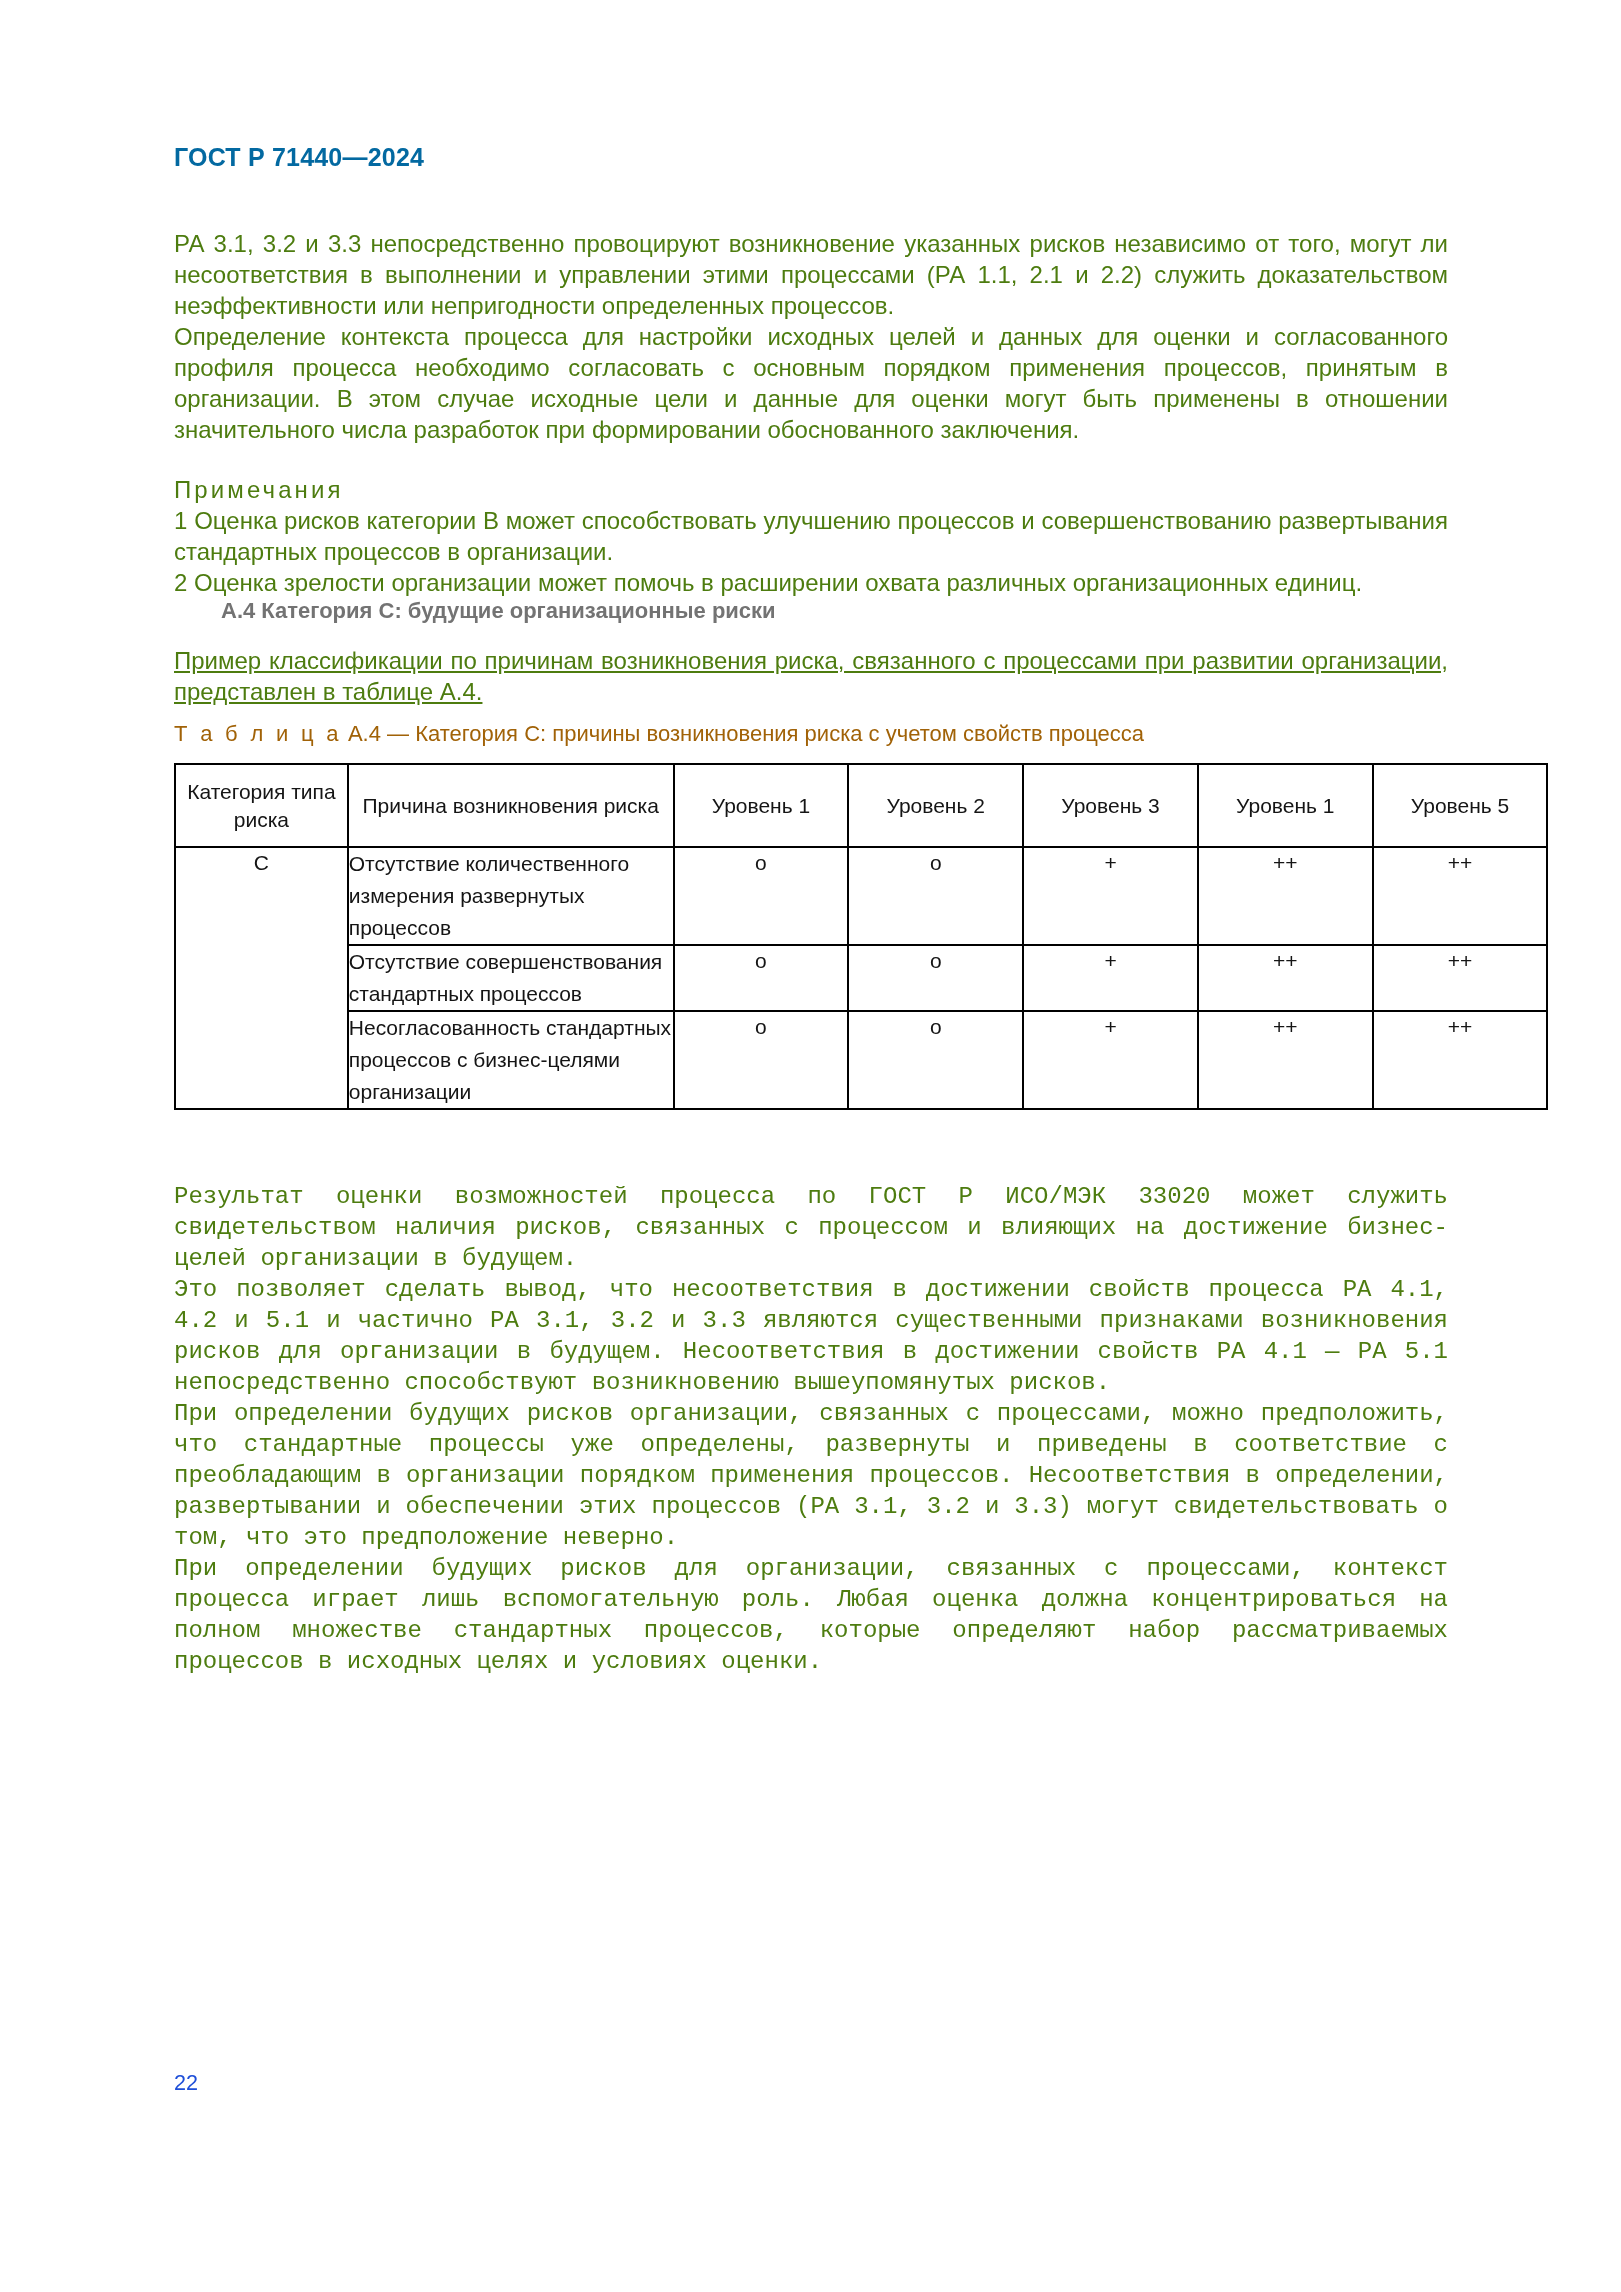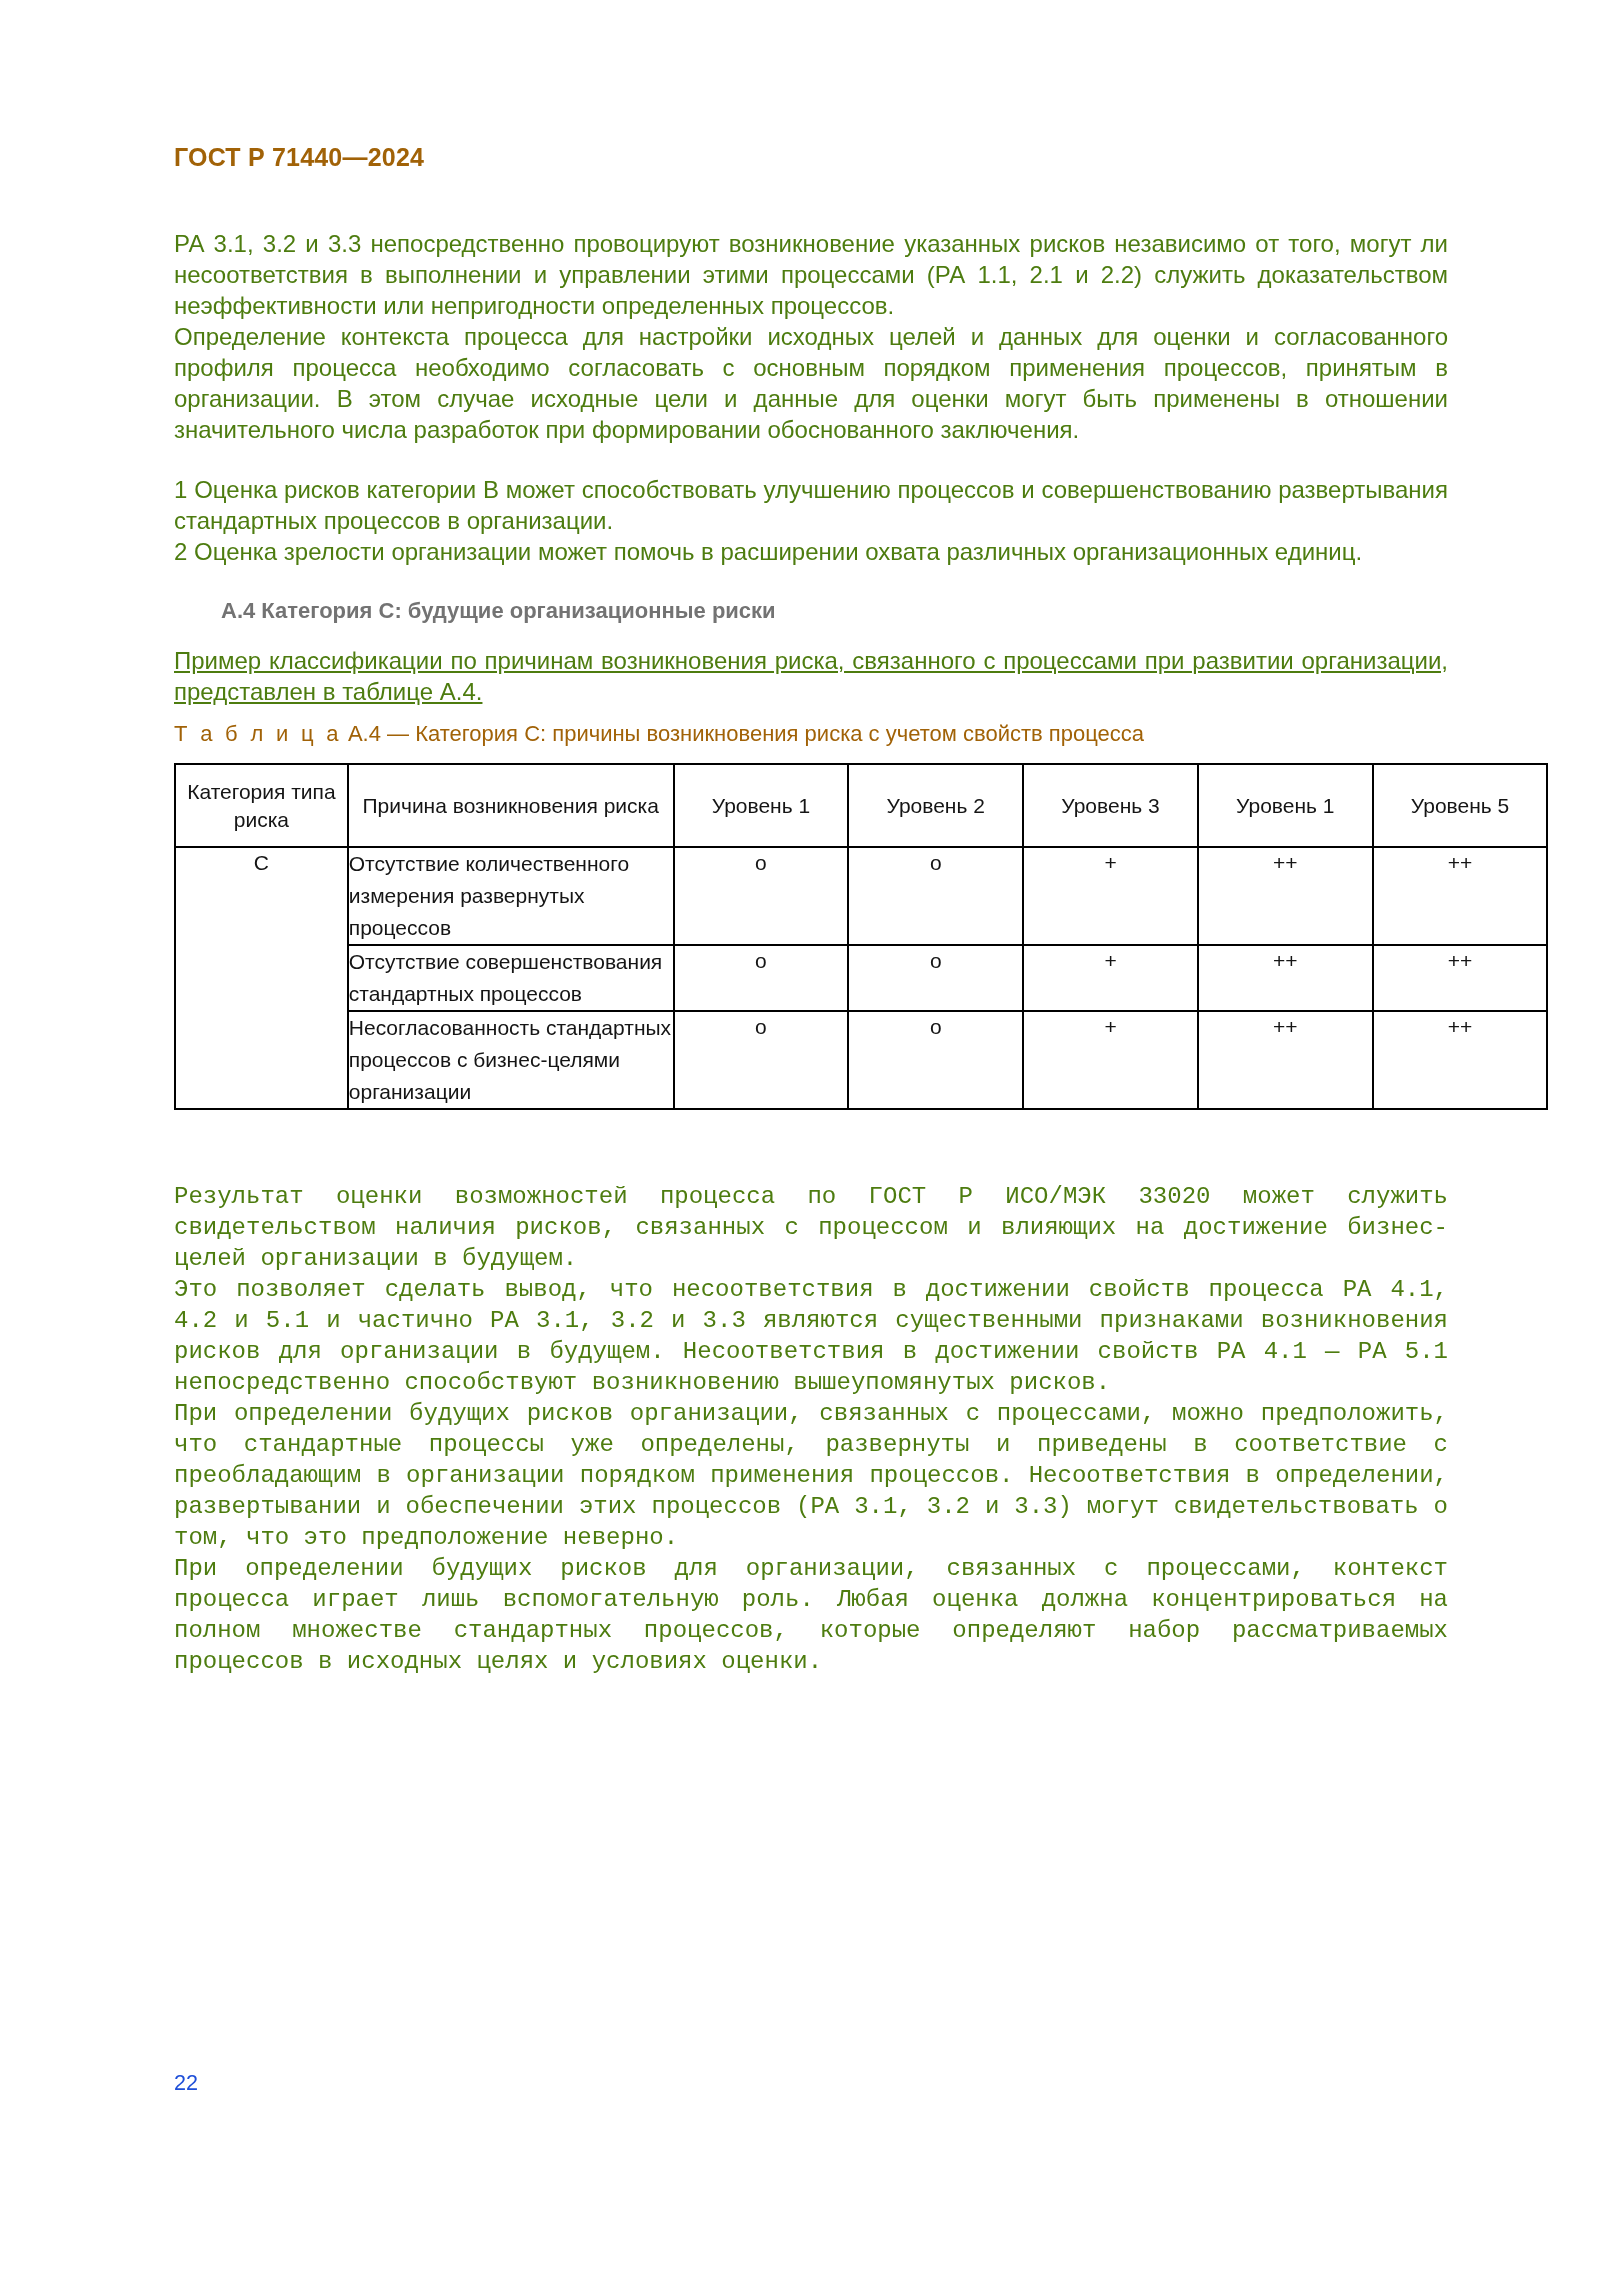--- a/index.html
+++ b/index.html
@@ -20,21 +20,21 @@
     box-sizing: border-box;
     overflow: hidden;
   }
   .doc-header {
     position: absolute;
     left: 174px;
     top: 143px;
     font-size: 25px;
     font-weight: bold;
     letter-spacing: 0.2px;
-    color: #a16207;
+    color: #0369a1;
     white-space: nowrap;
   }
   .body-block {
     position: absolute;
     left: 174px;
     width: 1274px;
     font-size: 24px;
     line-height: 31px;
     text-align: justify;
     color: #4d7c0f;
@@ -129,20 +129,21 @@
 <div class="page">
 
   <div class="doc-header">ГОСТ Р 71440—2024</div>
 
   <div class="body-block" style="top: 228px;">
     <p>РА 3.1, 3.2 и 3.3 непосредственно провоцируют возникновение указанных рисков независимо от того, могут ли несоответствия в выполнении и управлении этими процессами (РА 1.1, 2.1 и 2.2) служить доказательством неэффективности или непригодности определенных процессов.</p>
     <p class="para-indent">Определение контекста процесса для настройки исходных целей и данных для оценки и согласованного профиля процесса необходимо согласовать с основным порядком применения процессов, принятым в организации. В этом случае исходные цели и данные для оценки могут быть применены в отношении значительного числа разработок при формировании обоснованного заключения.</p>
   </div>
 
   <div class="body-block" style="top: 474px;">
+    <p class="note-head">Примечания</p>
     <p class="note-item">1 Оценка рисков категории В может способствовать улучшению процессов и совершенствованию развертывания стандартных процессов в организации.</p>
     <p class="note-item">2 Оценка зрелости организации может помочь в расширении охвата различных организационных единиц.</p>
   </div>
 
   <div class="section-head" style="top: 596px;">А.4 Категория С: будущие организационные риски</div>
 
   <div class="body-block" style="top: 645px; text-decoration: underline;">
     <p class="para-indent">Пример классификации по причинам возникновения риска, связанного с процессами при развитии организации, представлен в таблице А.4.</p>
   </div>
 

